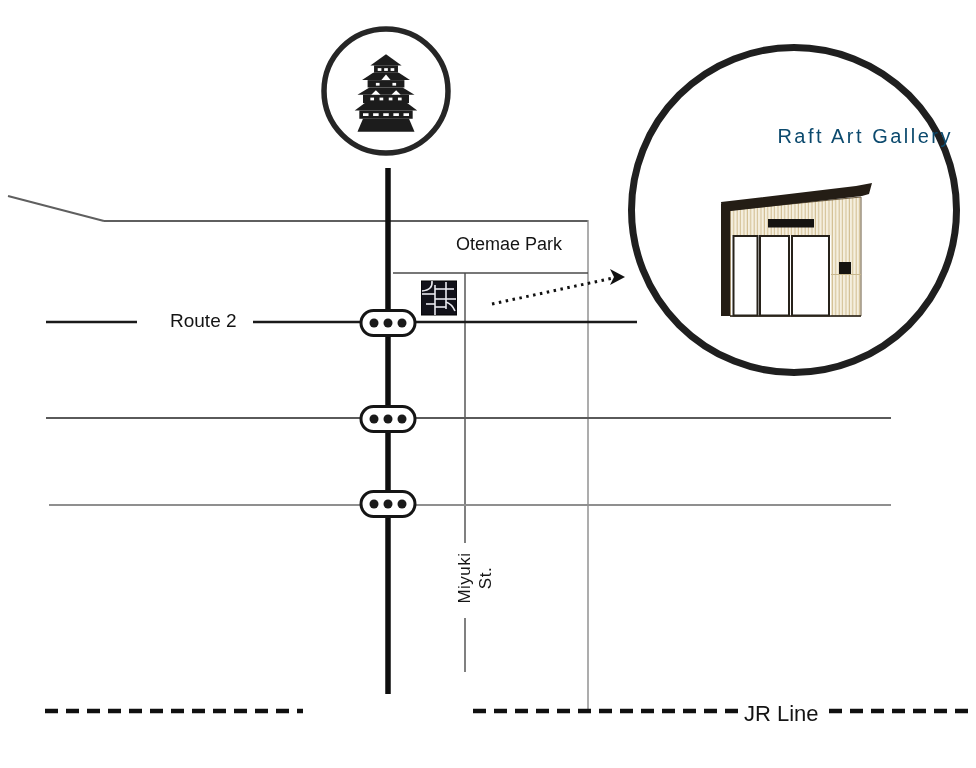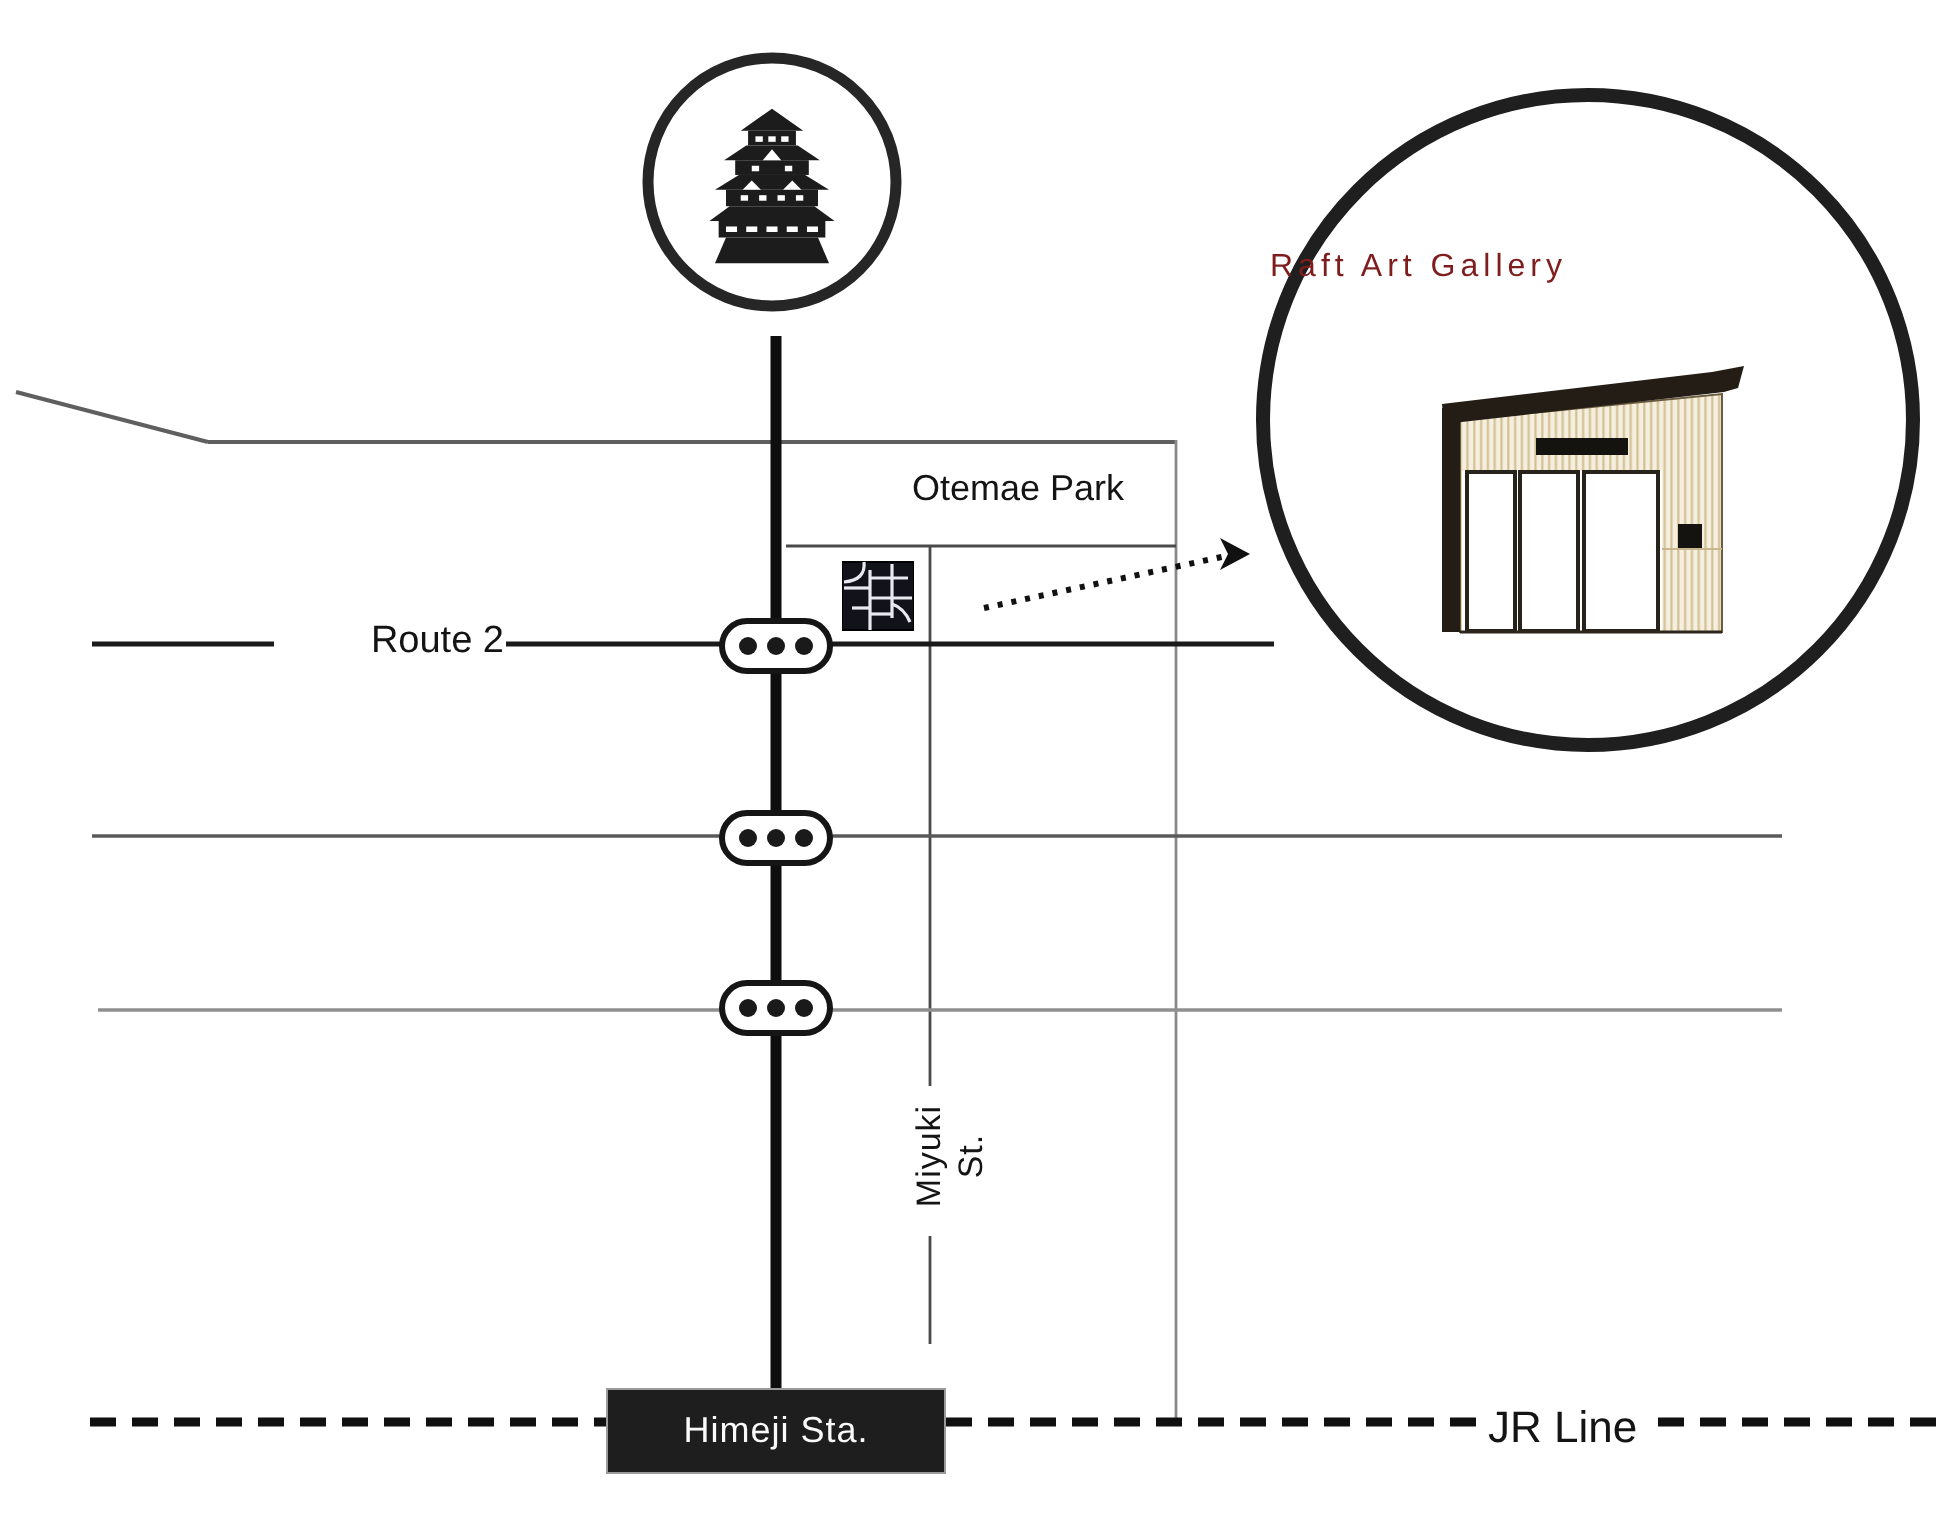--- a/index.html
+++ b/index.html
@@ -3,41 +3,41 @@
 <meta charset="utf-8">
 <style>
   html,body{margin:0;padding:0;background:#ffffff;}
   .canvas{
     position:relative;width:976px;height:768px;background:#ffffff;overflow:hidden;
     font-family:"Liberation Sans", sans-serif;color:#111;
   }
   .abs{position:absolute;}
   .label{position:absolute;color:#141414;white-space:nowrap;}
   .park-label{left:452px;top:234px;width:114px;text-align:center;font-size:18px;}
-  .route-label{left:170px;top:310px;width:82px;text-align:right;font-size:19px;}
+  .route-label{left:170px;top:310px;width:82px;text-align:left;font-size:19px;}
   .miyuki-label{
     left:445px;top:557px;width:60px;height:42px;
     transform:rotate(-90deg);transform-origin:50% 50%;
     text-align:center;font-size:17px;line-height:21px;letter-spacing:.5px;
   }
   .miyuki-label span{display:block;}
   .jr-label{left:741px;top:701px;font-size:22px;padding:0 3px;background:#fff;}
   .station-box{
     left:303px;top:694px;width:170px;height:43px;background:#1e1e1e;
     border:1px solid #9a9a9a;box-sizing:border-box;
     display:flex;align-items:center;justify-content:center;
   }
   .station-box span{color:#fafafa;font-size:18px;letter-spacing:.5px;}
   .callout{
     left:628px;top:44px;width:332px;height:332px;border-radius:50%;
     border:7px solid #1f1f1f;background:#ffffff;box-sizing:border-box;
   }
   .callout-title{
-    position:absolute;left:0;top:74px;width:100%;text-align:left;
-    font-size:16px;font-weight:300;letter-spacing:2.5px;color:#7f1d1d;white-space:nowrap;
+    position:absolute;left:0;top:74px;width:100%;text-align:right;
+    font-size:20px;font-weight:300;letter-spacing:2.5px;color:#0c4a6e;white-space:nowrap;
   }
   .storefront{position:absolute;left:84px;top:132px;}
   svg{display:block;}
 </style>
 </head>
 <body>
 
 <div class="canvas">
 
   <svg class="abs" width="976" height="768" viewBox="0 0 976 768" style="left:0;top:0;">
@@ -140,23 +140,20 @@
   </svg>
 
   <div class="label park-label">Otemae Park</div>
   <div class="label route-label">Route 2</div>
   <div class="label miyuki-label">
     <span>Miyuki</span>
     <span>St.</span>
   </div>
   <div class="label jr-label">JR Line</div>
 
-  <div class="abs station-box">
-    <span>Himeji Sta.</span>
-  </div>
 
   <div class="abs callout">
     <div class="callout-title">Raft Art Gallery</div>
 
     <svg class="storefront" width="156" height="138" viewBox="0 0 156 138">
       <defs>
         <pattern id="wallstripe" width="3.4" height="8" patternUnits="userSpaceOnUse">
           <rect width="3.4" height="8" fill="#f5efdf"></rect>
           <rect x="0.6" width="1.1" height="8" fill="#d3c094"></rect>
         </pattern>

